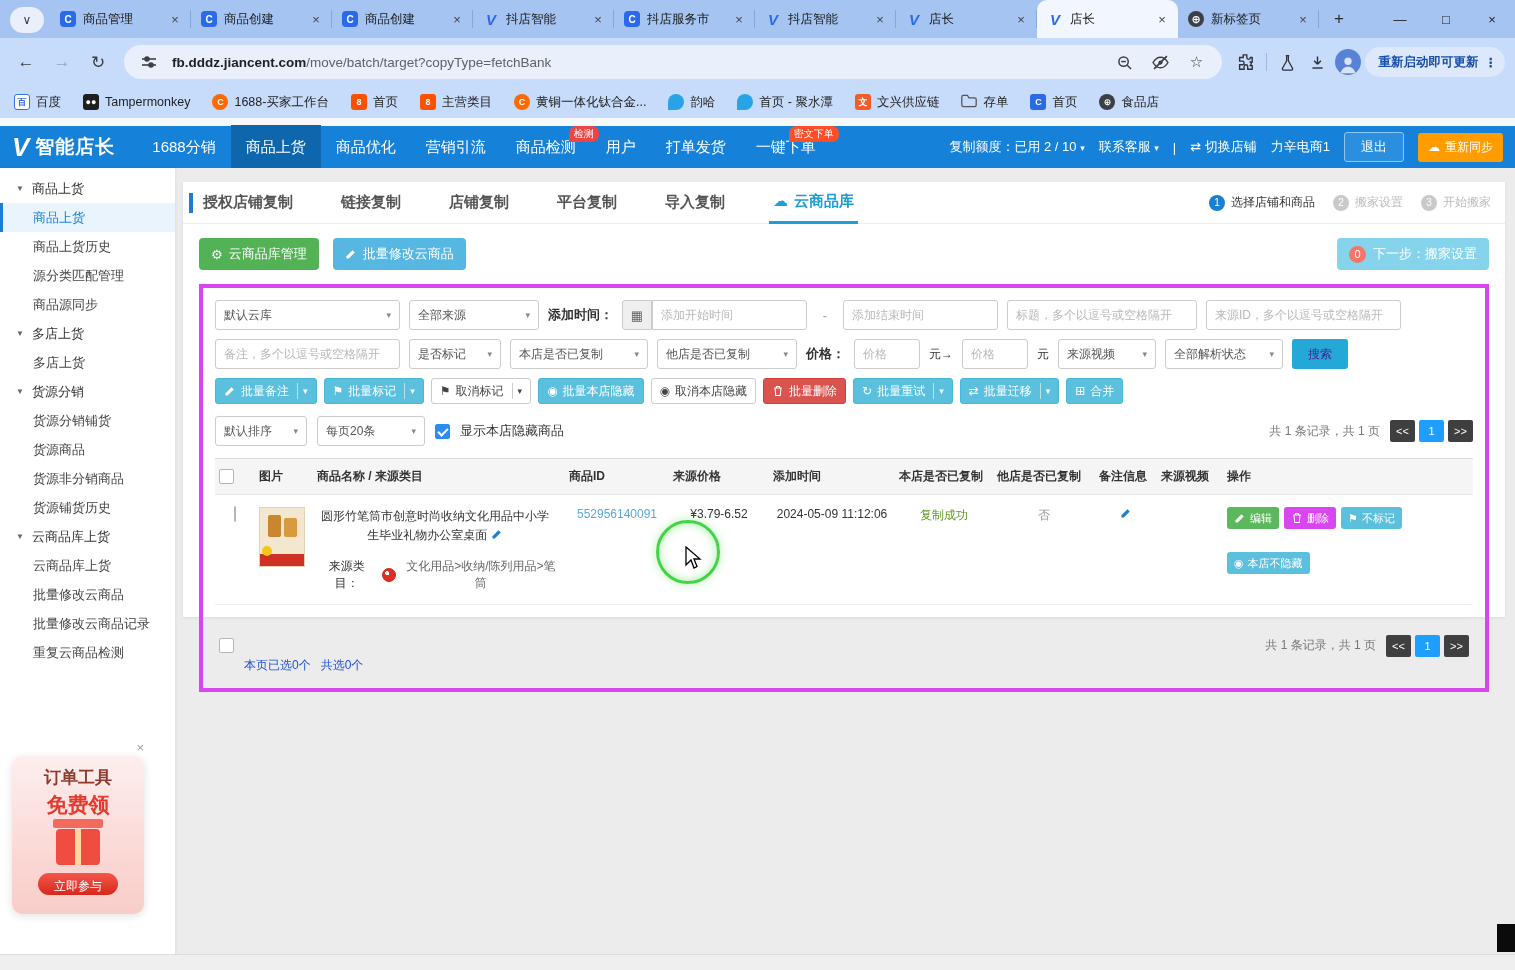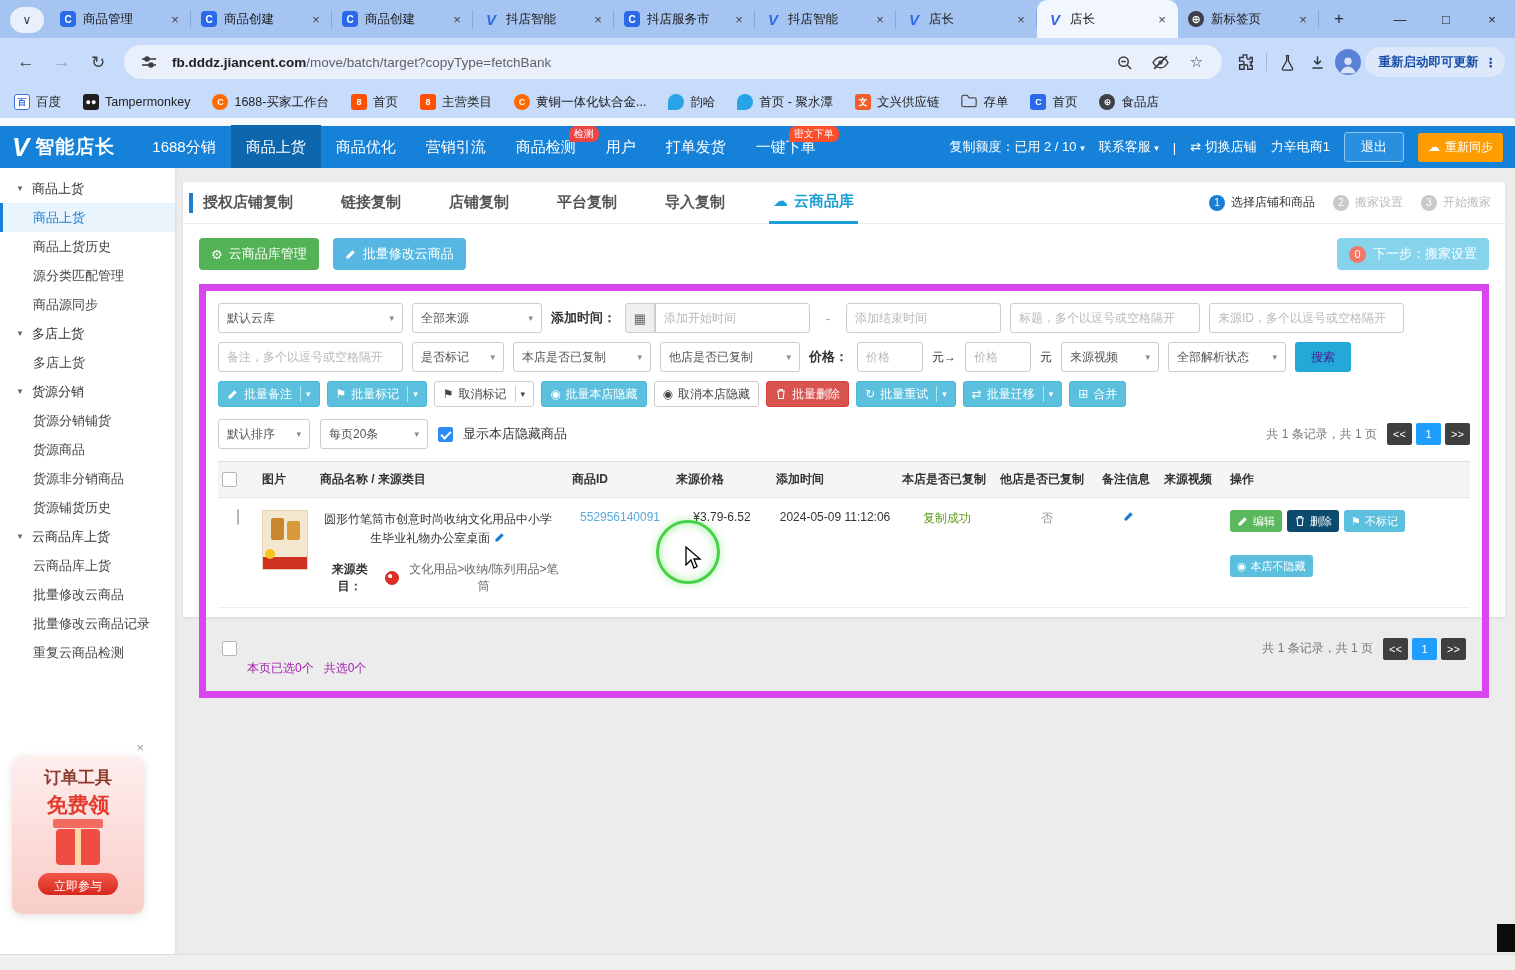--- a/index.html
+++ b/index.html
@@ -84,21 +84,21 @@
   .step.active .n { background:#1a7fd4; }
 
   .cbody { padding:14px 16px 0; }
   .toprow { display:flex; align-items:center; }
   .btn { display:inline-flex; align-items:center; gap:6px; border-radius:4px; font-size:13px; color:#fff; padding:0 12px; height:32px; white-space:nowrap; }
   .btn.green { background:#53b156; }
   .btn.skyblue { background:#56b8e2; }
   .nextstep { margin-left:auto; background:#86d4ec; color:#fff; height:32px; border-radius:4px; display:inline-flex; align-items:center; gap:7px; padding:0 12px; font-size:13px; }
   .nextstep .zero { width:17px; height:17px; border-radius:50%; background:#f2776b; font-size:11px; display:flex; align-items:center; justify-content:center; }
 
-  .panel { border:7px solid #d946ef; margin-top:14px; padding:12px; }
+  .panel { border:4px solid #d946ef; margin-top:14px; padding:12px; }
   .frow { display:flex; align-items:center; gap:9px; margin-bottom:9px; flex-wrap:nowrap; }
   .sel { height:30px; border:1px solid #ccc; border-radius:3px; display:flex; align-items:center; justify-content:space-between; padding:0 8px; font-size:12px; color:#555; background:#fff; flex:none; }
   .sel .caret { color:#888; }
   .inp { height:30px; border:1px solid #ccc; border-radius:3px; padding:0 8px; font-size:12px; color:#555; flex:none; font-family:inherit; }
   .inp::placeholder { color:#b8b8b8; }
   .flabel { font-size:13px; font-weight:bold; color:#333; flex:none; }
   .calbtn { width:30px; height:30px; border:1px solid #ccc; border-radius:3px 0 0 3px; background:#efefef; display:flex; align-items:center; justify-content:center; color:#666; font-size:13px; flex:none; margin-right:-9px; }
   .dashbox { width:18px; text-align:center; color:#999; flex:none; }
   .unit { font-size:12px; color:#333; flex:none; }
   .searchbtn { background:#23a8d8; color:#4c1d95; border-radius:3px; height:30px; padding:8px 16px; display:flex; align-items:center; font-size:12px; flex:none; }
@@ -129,34 +129,34 @@
   .t-row { border-bottom:1px solid #ededed; padding:12px 0;text-align:center; }
   .t-row > div { padding:0 4px; font-size:12px; color:#333; }
   .thumb { width:46px; height:60px; background:#f3e7cf; border:1px solid #e3d3b2; position:relative; overflow:hidden; }
   .thumb .jar1 { position:absolute; left:8px; top:7px; width:13px; height:22px; background:#c9862f; border-radius:2px; }
   .thumb .jar2 { position:absolute; left:24px; top:10px; width:13px; height:19px; background:#d99a3d; border-radius:2px; }
   .thumb .strip { position:absolute; left:0; right:0; bottom:0; height:12px; background:#d03022; }
   .thumb .dot { position:absolute; left:2px; bottom:10px; width:10px; height:10px; border-radius:50%; background:#f5c518; }
   .pname { line-height:1.55; color:#333; max-width:236px; }
   .editpen { color:#1a7fd4; display:inline-flex; width:12px; height:12px; vertical-align:-1px; }
   .cat { margin-top:14px; display:flex; align-items:center; gap:5px; }
-  .cat .cl { font-weight:bold; color:#333; }
+  .cat .cl { font-weight:normal; color:#333; }
   .pficon { width:14px; height:14px; border-radius:50%; background:radial-gradient(circle at 35% 35%, #fff 0 18%, #e02e24 20%); flex:none; border:1px solid #c6251c; }
   .cat .ct { color:#666; }
   .idlink { color:#5aa9dc; }
   .okgreen { color:#5e9c22; }
   .gray { color:#999; }
   .acts { display:flex; flex-wrap:wrap; gap:5px; }
   .abtn { height:22px; display:inline-flex; align-items:center; gap:4px; border-radius:3px; font-size:11px; padding:0 7px; color:#fff; white-space:nowrap; }
   .abtn.green { background:#5cb85c; }
-  .abtn.red { background:#0c4a6e;font-family:Liberation Mono, monospace; }
+  .abtn.red { background:#d946ef;font-family:Liberation Mono, monospace; }
   .abtn.blue { background:#5bc0de; }
 
   .footrow { display:flex; align-items:center; gap:10px; padding:12px 4px 2px; }
-  .ftxt { font-size:12px; color:#a21caf;margin-top:40px; }
+  .ftxt { font-size:12px; color:#1d4ed8;margin-top:40px; }
 
   
   .cursor-ring { position:absolute; left:656px; top:352px; width:64px; height:64px; border-radius:50%; border:3px solid #44d344; box-shadow:0 0 10px rgba(80,220,80,.5) inset, 0 0 10px rgba(80,220,80,.4); }
   .cursor-arrow { position:absolute; left:684px; top:378px; width:18px; height:24px; }
 
   .corner-box { position:absolute; right:0; top:756px; width:18px; height:28px; background:#0b0b0b; }
   .bottomstrip { position:absolute; left:0; bottom:0; height:16px; right:0; background:#efefef; border-top:1px solid #dcdcdc; }
 </style>
 </head>
 <body>

